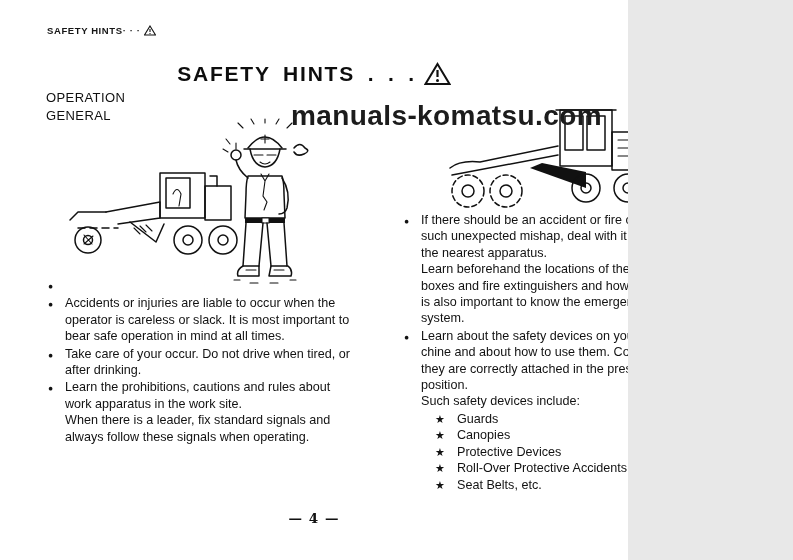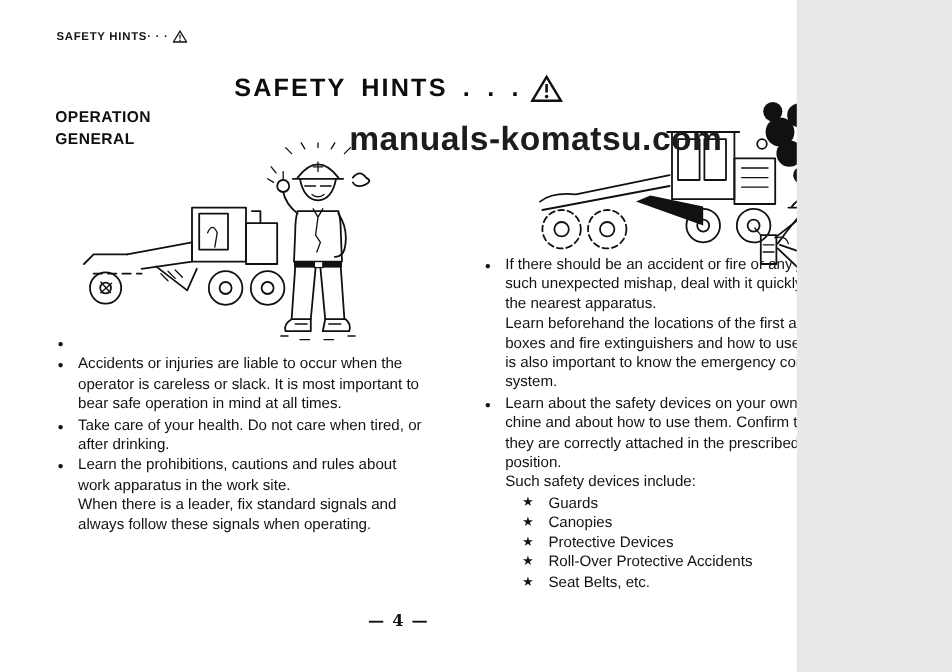--- a/index.html
+++ b/index.html
@@ -1,39 +1,39 @@
 <!DOCTYPE html>
 <html><head>
 <meta charset="utf-8">
 <style>
   html,body{margin:0;padding:0;background:#e8e8e8;}
   .page{
     position:relative;width:628px;height:560px;background:#ffffff;
-    font-family:"Liberation Sans",sans-serif;color:#111;overflow:hidden;padding-left:36px;
+    font-family:"Liberation Sans",sans-serif;color:#111;overflow:hidden;
   }
   
   .running-header{
     position:absolute;left:47px;top:25px;display:flex;align-items:center;gap:4px;
     font-size:9.5px;font-weight:bold;letter-spacing:0.6px;color:#151515;
   }
   
   .title-wrap{
     position:absolute;left:0;top:62px;width:100%;text-align:center;
   }
   .title-inner{display:inline-flex;align-items:center;gap:8px;}
   .title-text{font-size:21px;font-weight:bold;letter-spacing:1.8px;word-spacing:5px;color:#0d0d0d;}
   
   .watermark{
     position:absolute;left:291px;top:100px;z-index:4;
     font-size:28px;letter-spacing:0.4px;color:#1c1c1c;font-weight:700;
   }
   
   .section-heading{
     position:absolute;left:46px;top:89px;
-    font-size:13px;font-weight:bold;letter-spacing:0.4px;line-height:18px;color:#101010;
+    font-size:13px;font-weight:normal;letter-spacing:0.4px;line-height:18px;color:#101010;
   }
   
   .illus{position:absolute;z-index:1;}
   .illus-left{left:60px;top:118px;}
   .illus-right{left:438px;top:76px;}
   
   .col{position:absolute;font-size:12.6px;line-height:16.4px;color:#121212;}
   .col-left{left:48px;top:277px;width:340px;}
   .col-right{left:404px;top:212px;width:346px;}
   .bullet{display:flex;margin-bottom:1px;}
@@ -170,21 +170,21 @@
       <span class="b-marker">●</span>
     </div>
     <div class="bullet">
       <span class="b-marker">●</span>
       <span class="b-text">Accidents or injuries are liable to occur when the
 operator is careless or slack. It is most important to
 bear safe operation in mind at all times.</span>
     </div>
     <div class="bullet">
       <span class="b-marker">●</span>
-      <span class="b-text">Take care of your health. Do not care when tired, or
+      <span class="b-text">Take care of your occur. Do not drive when tired, or
 after drinking.</span>
     </div>
     <div class="bullet">
       <span class="b-marker">●</span>
       <span class="b-text">Learn the prohibitions, cautions and rules about
 work apparatus in the work site.
 When there is a leader, fix standard signals and
 always follow these signals when operating.</span>
     </div>
   </div>

